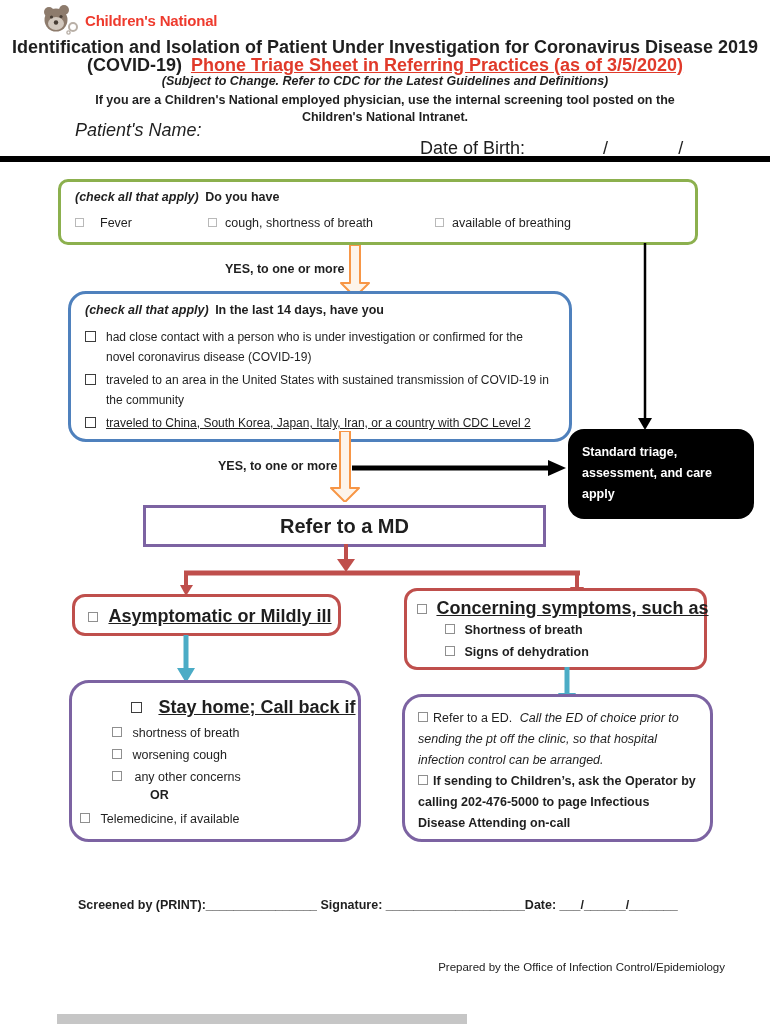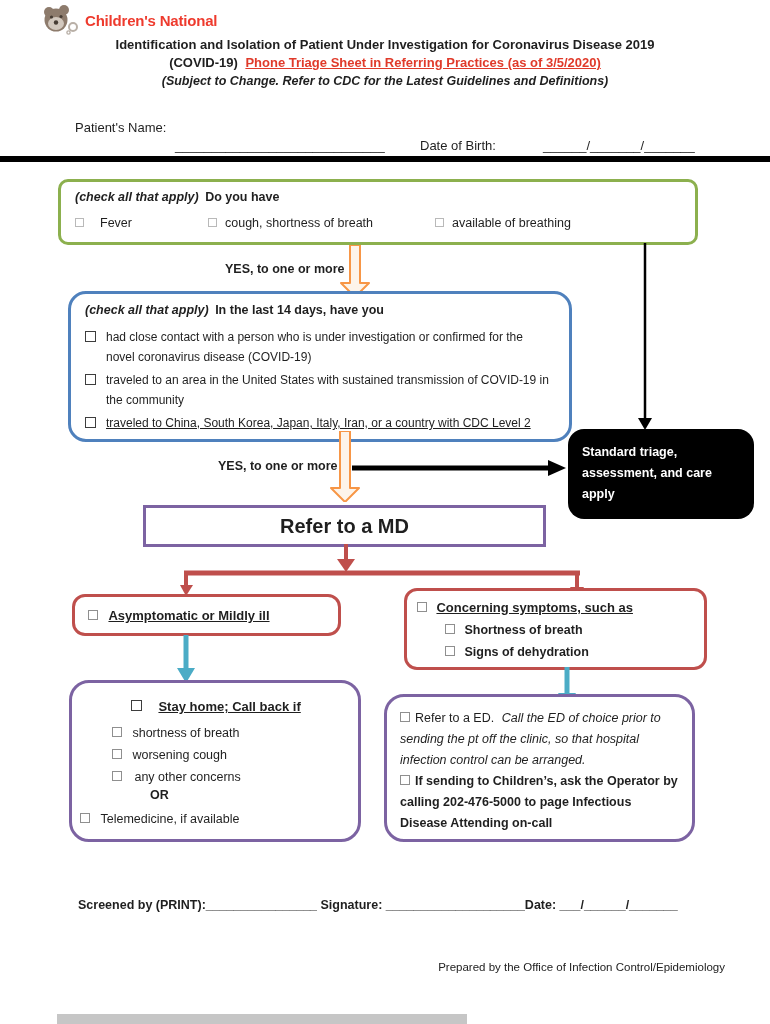--- a/index.html
+++ b/index.html
@@ -4,21 +4,21 @@
 <style>
   html,body{margin:0;padding:0;background:#fff;}
   #page{position:relative;width:770px;height:1024px;background:#ffffff;
         font-family:"Liberation Sans",sans-serif;color:#1f1f1f;overflow:hidden;}
   .abs{position:absolute;}
   .b{font-weight:bold;}
   .i{font-style:italic;}
   .u{text-decoration:underline;}
   .ctr{left:0;width:770px;text-align:center;}
   .fs125{font-size:12.5px;}
-  .fs13{font-size:13px;}
+  .fs13{font-size:18px;}
   .red{color:#e03a2a;}
   
   .cb{display:inline-block;background:#fff;box-sizing:border-box;flex:none;}
   .cb.sm{width:9px;height:9px;border:1.4px solid #b9b9b9;}
   .cb.md{width:10px;height:10px;border:1.4px solid #8f8f8f;}
   .cb.dk{width:11px;height:11px;border:1.6px solid #3d3d3d;}
   
   .roundbox{position:absolute;box-sizing:content-box;background:#fff;}
   .greenbox{border:3px solid #8cb04e;border-radius:10px;}
   .bluebox{border:3px solid #4f81bd;border-radius:18px;}
@@ -56,23 +56,24 @@
     </svg>
     <span class="brand">Children's National</span>
   </div>
 
   <div class="abs ctr b fs13" style="top:37px;">Identification and Isolation of Patient Under Investigation for Coronavirus Disease 2019</div>
   <div class="abs ctr b fs13" style="top:55px;">
     <span>(COVID-19)</span>
     <span class="red u" style="margin-left:4px;text-decoration-color:#e03a2a;">Phone Triage Sheet in Referring Practices (as of 3/5/2020)</span>
   </div>
   <div class="abs ctr b i fs125" style="top:74px;">(Subject to Change.  Refer to CDC for the Latest Guidelines and Definitions)</div>
+  <div class="abs b fs125" style="top:92px;left:75px;width:620px;text-align:center;line-height:17px;">If you are a Children's National employed physician, use the internal screening tool posted on the Children's National Intranet.</div>
 
   <div>
-    <span class="abs fs13" style="left:75px;top:120px;">Patient's Name:</span>
+    <span class="abs fs13" style="left:75px;top:120px;font-style:italic;">Patient's Name:</span>
     <span class="abs fs13" style="left:175px;top:138px;">_____________________________</span>
     <span class="abs fs13" style="left:420px;top:138px;">Date of Birth:</span>
     <span class="abs fs13" style="left:543px;top:138px;">______/_______/_______</span>
   </div>
 
   <div class="rule" style="left:0;top:156px;width:770px;height:6px;"></div>
 
   <div class="roundbox greenbox" style="left:58px;top:179px;width:634px;height:60px;">
     <div class="abs" style="left:14px;top:8px;font-size:12.5px;">
       <span class="b i">(check all that apply)</span>
@@ -195,21 +196,21 @@
       <span class="cb md"></span>
       <span class="fs125" style="margin-left:8px;">any other concerns</span>
     </div>
     <div class="abs b fs125" style="left:78px;top:105px;">OR</div>
     <div class="abs" style="left:8px;top:126px;white-space:nowrap;">
       <span class="cb md"></span>
       <span class="fs125" style="margin-left:6px;">Telemedicine, if available</span>
     </div>
   </div>
 
-  <div class="roundbox purplebox" style="left:384px;top:694px;width:305px;height:142px;">
+  <div class="roundbox purplebox" style="left:402px;top:694px;width:305px;height:142px;">
     <div class="abs preline" style="left:13px;top:11px;width:282px;">
       <span class="cb md" style="margin-right:5px;"></span><span>Refer to a ED.</span>
       <span class="i" style="margin-left:4px;">Call the ED of choice prior to sending the pt off the clinic, so that hospital infection control can be arranged.</span>
     </div>
     <div class="abs preline b" style="left:13px;top:74px;width:282px;">
       <span class="cb md" style="margin-right:5px;"></span><span>If sending to Children’s, ask the Operator by calling 202-476-5000 to page Infectious Disease Attending on-call</span>
     </div>
   </div>
 
   <div class="abs b fs125" style="left:78px;top:898px;white-space:nowrap;">

